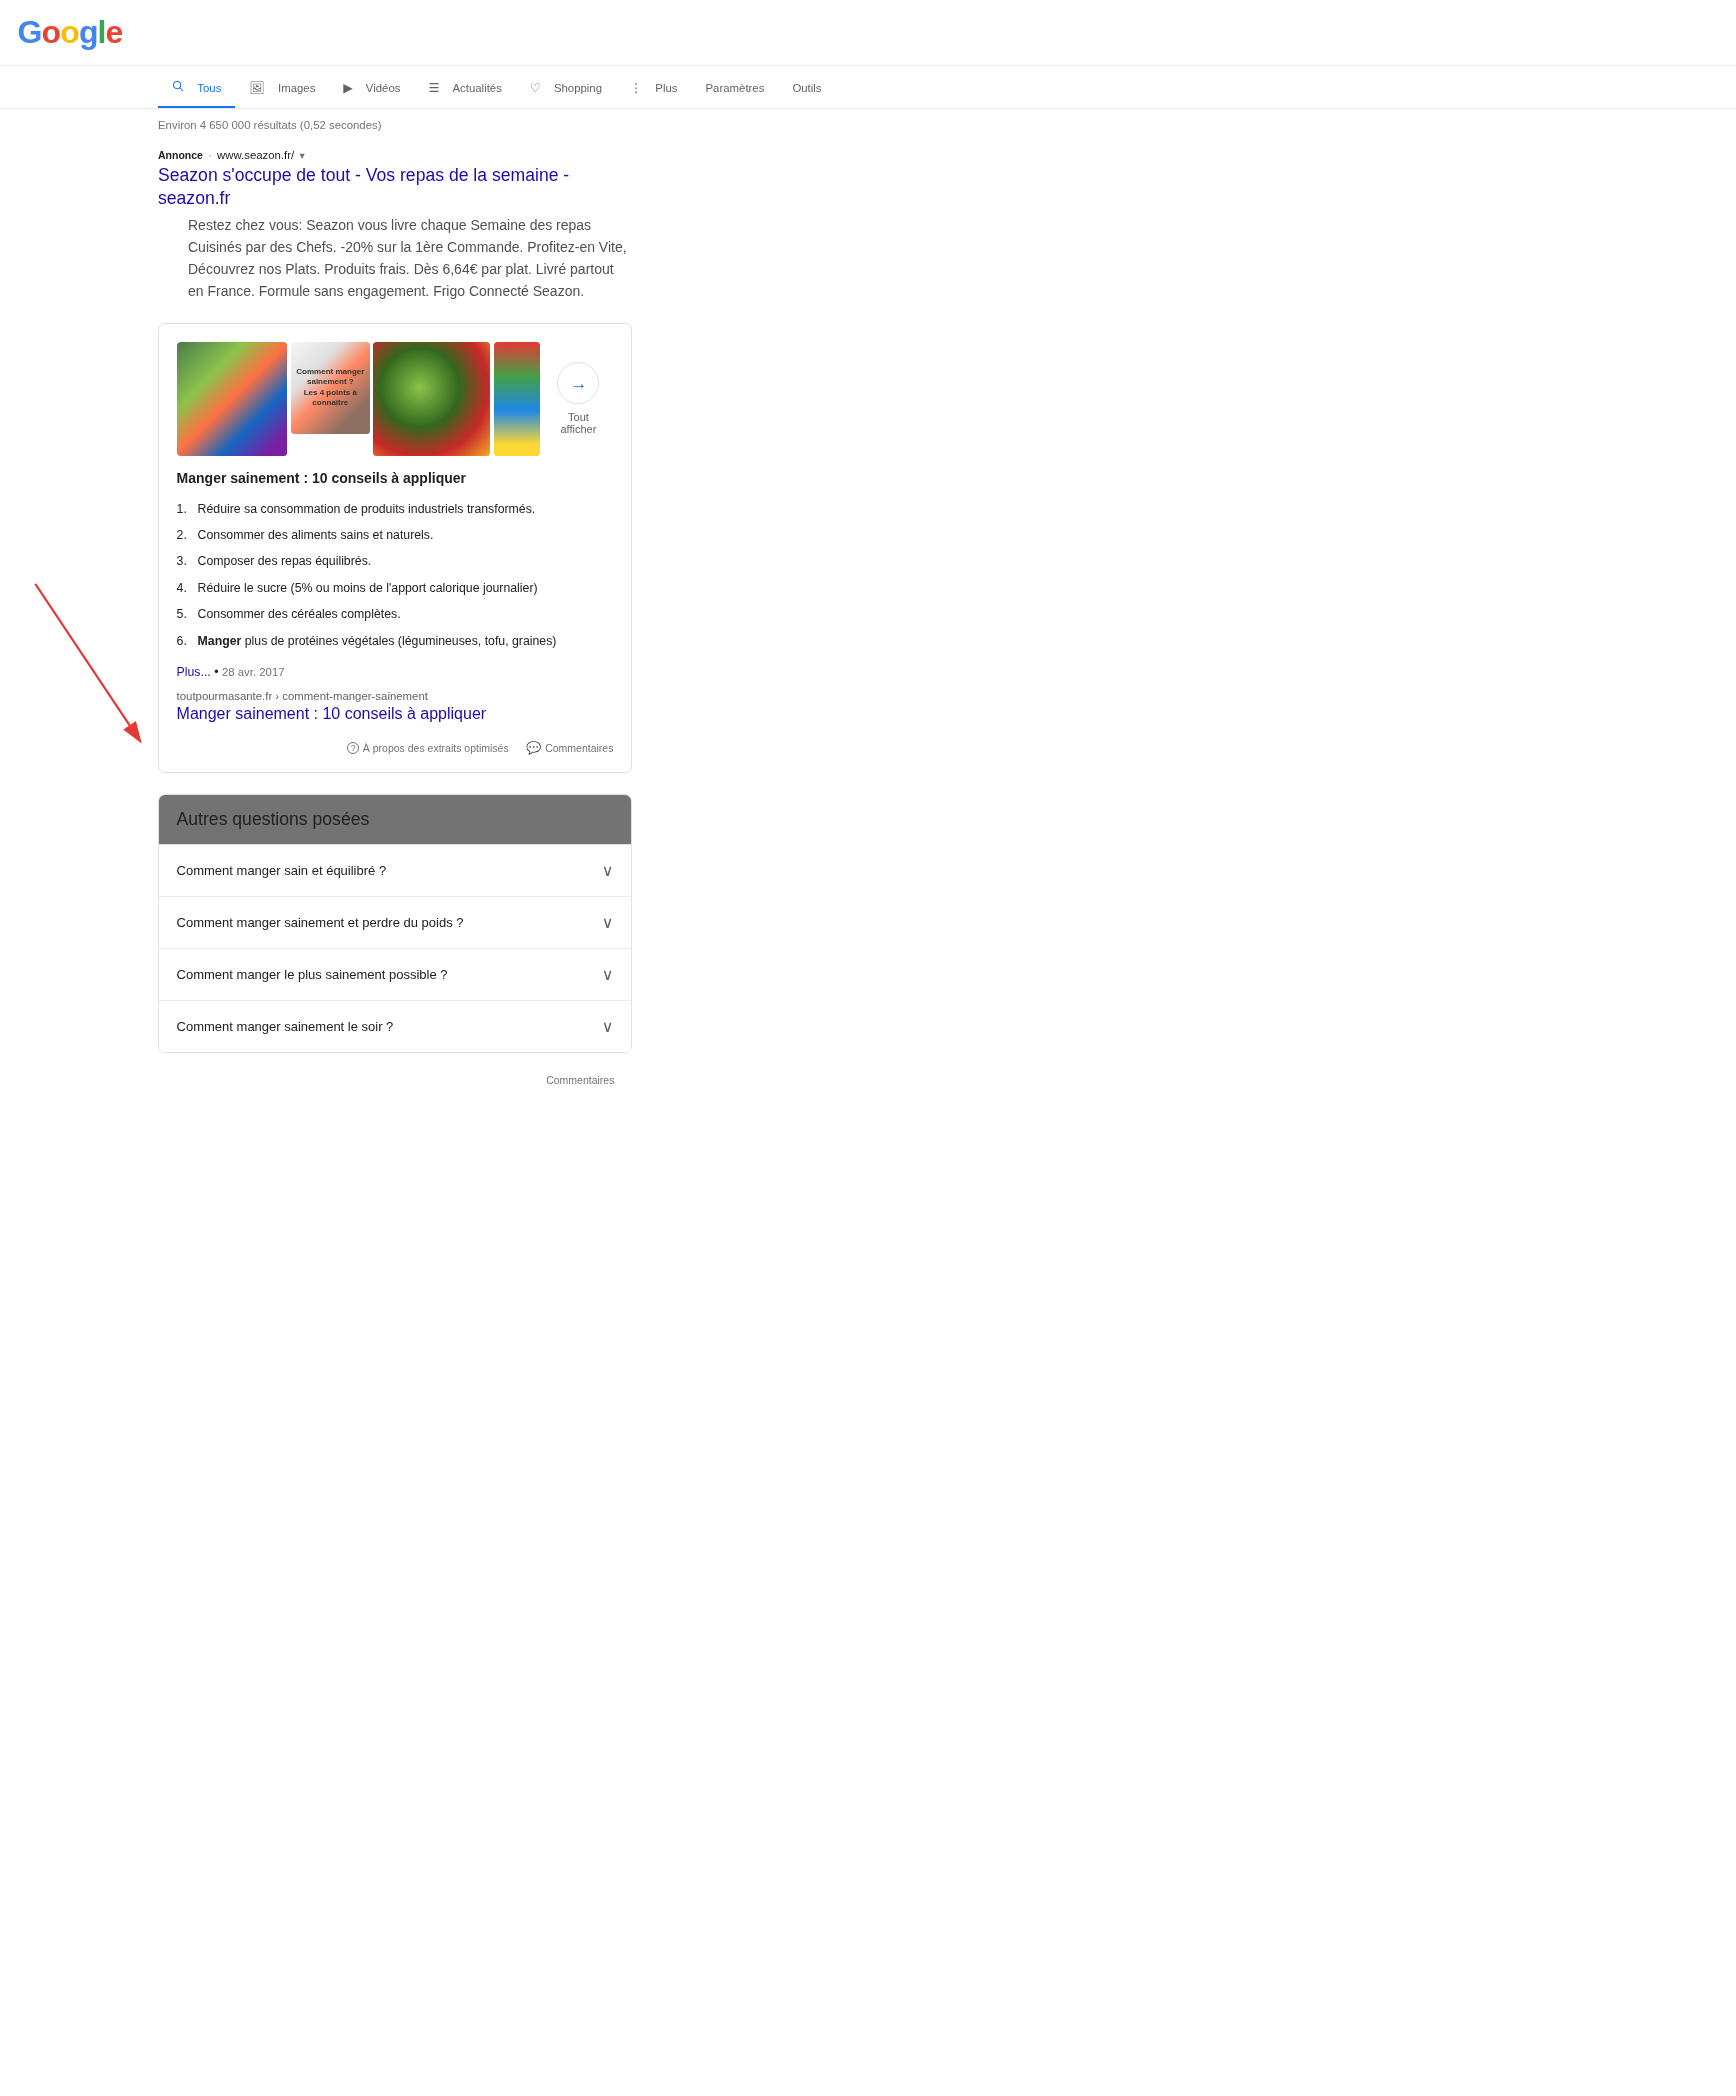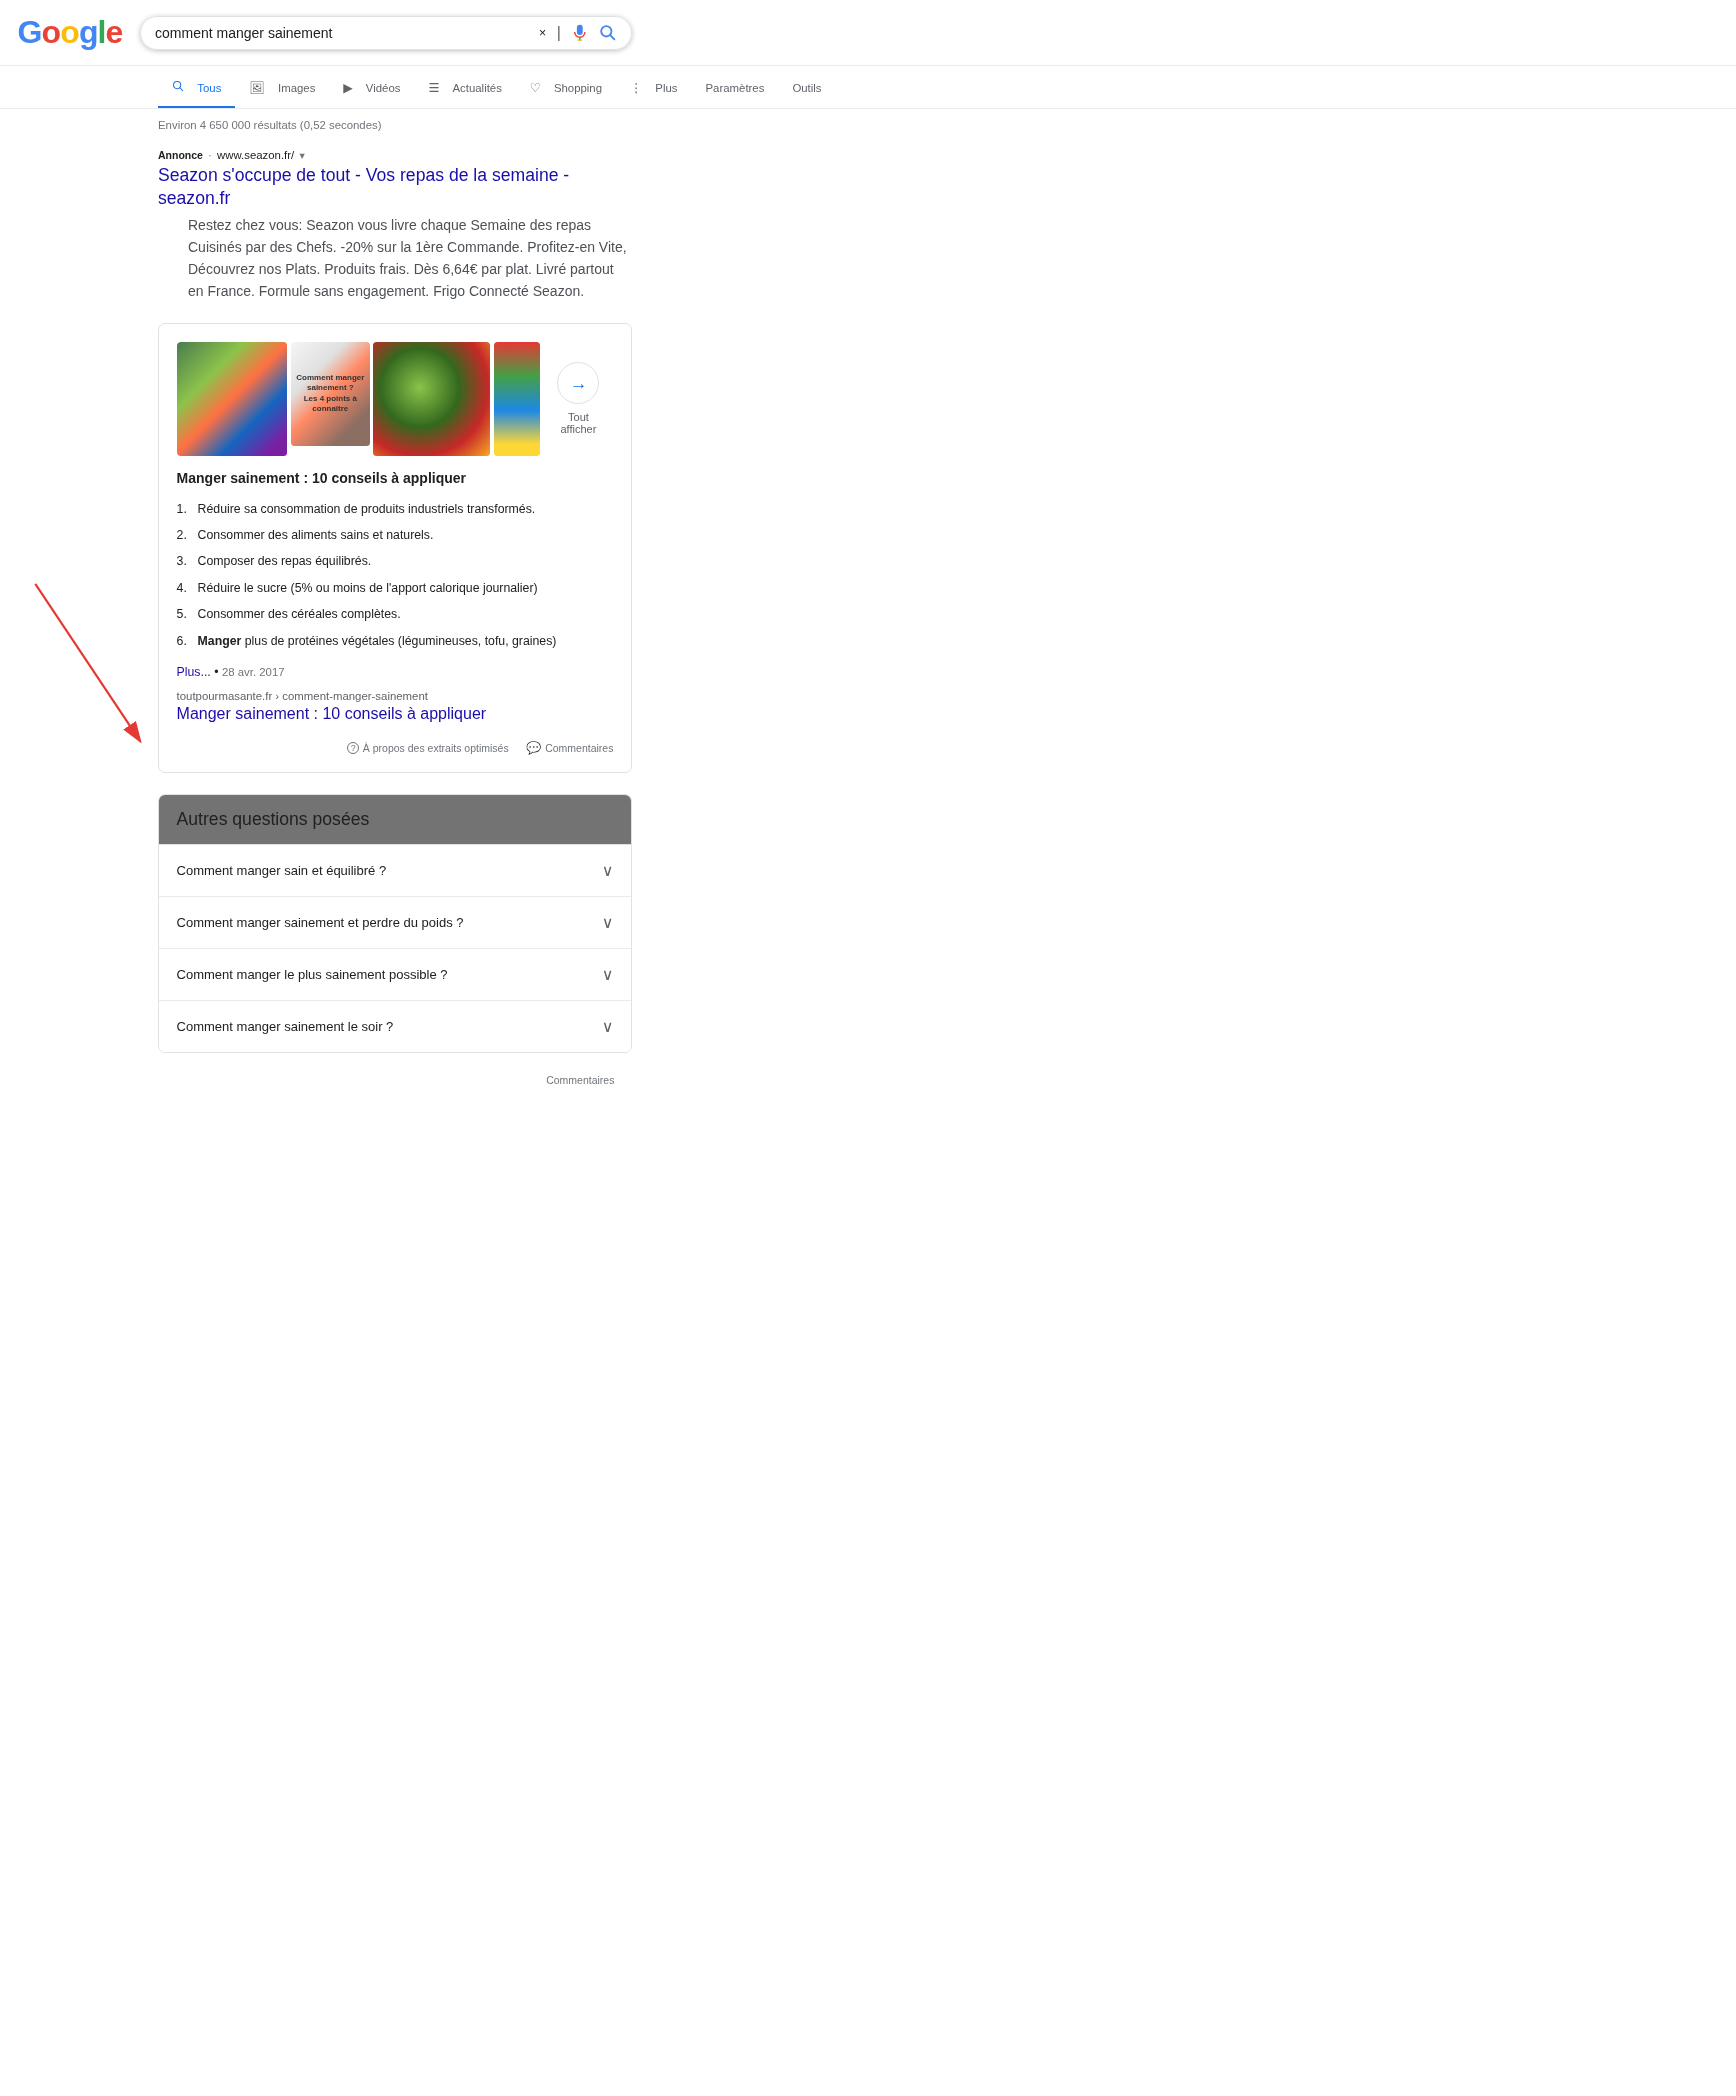--- a/index.html
+++ b/index.html
@@ -35,21 +35,21 @@
     .ad-url { color: #202124; font-size: 11.4px; }
     .ad-dropdown { color: #70757a; cursor: pointer; }
     .ad-title { font-size: 17.6px; color: #1a0dab; cursor: pointer; text-decoration: none; display: block; margin: 3.5px 0; line-height: 1.3; }
     .ad-desc { font-size: 14px; color: #4d5156; line-height: 1.58; margin-top: 3.5px; margin-left: 30px; }
 
     
     .featured-box { border: 0.9px solid #dfe1e5; border-radius: 7px; padding: 17.6px; margin: 21px 0; }
     .images-row { display: flex; gap: 3.5px; margin-bottom: 14px; overflow: hidden; border-radius: 3.5px; }
     .img-placeholder { background: #e0e0e0; border-radius: 3.5px; overflow: hidden; position: relative; }
     .img-food1 { width: 167px; height: 114px; background: linear-gradient(135deg, #4a7c4e 0%, #8bc34a 30%, #ff7043 50%, #1565c0 70%, #7b1fa2 90%); }
-    .img-food2 { width: 114px; height: 104px; background: linear-gradient(135deg, #f5f5f5 0%, #e0e0e0 30%, #ff8a65 50%, #8d6e63 80%); display: flex; flex-direction: column; align-items: center; justify-content: center; padding: 5.3px; }
+    .img-food2 { width: 114px; height: 92px; background: linear-gradient(135deg, #f5f5f5 0%, #e0e0e0 30%, #ff8a65 50%, #8d6e63 80%); display: flex; flex-direction: column; align-items: center; justify-content: center; padding: 5.3px; }
     .img-food2-text { font-size: 8px; color: #333; text-align: center; line-height: 1.3; font-weight: bold; }
     .img-food3 { width: 176px; height: 114px; background: radial-gradient(circle at 40% 40%, #8bc34a 0%, #33691e 40%, #c62828 70%, #f9a825 100%); }
     .img-food4 { width: 70px; height: 114px; background: linear-gradient(180deg, #e53935 0%, #43a047 30%, #1e88e5 60%, #fdd835 90%); }
     .img-more { display: flex; flex-direction: column; align-items: center; justify-content: center; gap: 7px; padding: 0 14px; cursor: pointer; }
     .arrow-circle { width: 42px; height: 42px; border-radius: 50%; border: 0.9px solid #dfe1e5; display: flex; align-items: center; justify-content: center; cursor: pointer; }
     .snippet-title { font-size: 14px; font-weight: bold; margin-bottom: 10.5px; }
     .snippet-list { list-style: none; padding: 0; }
     .snippet-list li { padding: 3.5px 0; font-size: 12.3px; line-height: 1.58; display: flex; gap: 7px; }
     .snippet-list li .num { color: #202124; min-width: 14px; }
     .snippet-more { margin-top: 10.5px; }
@@ -81,41 +81,20 @@
 
   <div class="header">
     <div class="google-logo">
       <span class="g-blue">G</span>
         <span class="g-red">o</span>
         <span class="g-yellow">o</span>
         <span class="g-blue">g</span>
         <span class="g-green">l</span>
         <span class="g-red">e</span>
     </div>
-    <div class="search-bar">
-      <input type="text" class="search-input" value="comment manger sainement" style="">
-      <div class="search-icons">
-        <span class="icon-btn">×</span>
-        <span style="color:#5f6368; font-size:16px;">|</span>
-        <span class="icon-btn">
-          <svg width="17.6" height="17.6" viewBox="0 0 24 24" fill="none">
-            <path d="M12 1a4 4 0 0 1 4 4v6a4 4 0 0 1-8 0V5a4 4 0 0 1 4-4z" fill="#4285F4"></path>
-            <path d="M19 11a7 7 0 0 1-14 0" stroke="#EA4335" stroke-width="2" fill="none"></path>
-            <line x1="12" y1="18" x2="12" y2="22" stroke="#34A853" stroke-width="2"></line>
-            <line x1="9" y1="22" x2="15" y2="22" stroke="#FBBC05" stroke-width="2"></line>
-          </svg>
-        </span>
-        <span class="icon-btn">
-          <svg width="17.6" height="17.6" viewBox="0 0 24 24" fill="none">
-            <circle cx="10" cy="10" r="7" stroke="#4285F4" stroke-width="2.5"></circle>
-            <line x1="15.5" y1="15.5" x2="21" y2="21" stroke="#4285F4" stroke-width="2.5" stroke-linecap="round"></line>
-          </svg>
-        </span>
-      </div>
-    </div>
   </div>
 
   <div class="nav">
     <div class="nav-item active">
       <span class="nav-icon">
         <svg width="12.3" height="12.3" viewBox="0 0 24 24" fill="none">
             <circle cx="10" cy="10" r="7" stroke="#1a73e8" stroke-width="2"></circle>
             <line x1="15" y1="15" x2="21" y2="21" stroke="#1a73e8" stroke-width="2" stroke-linecap="round"></line>
           </svg>
       </span>

